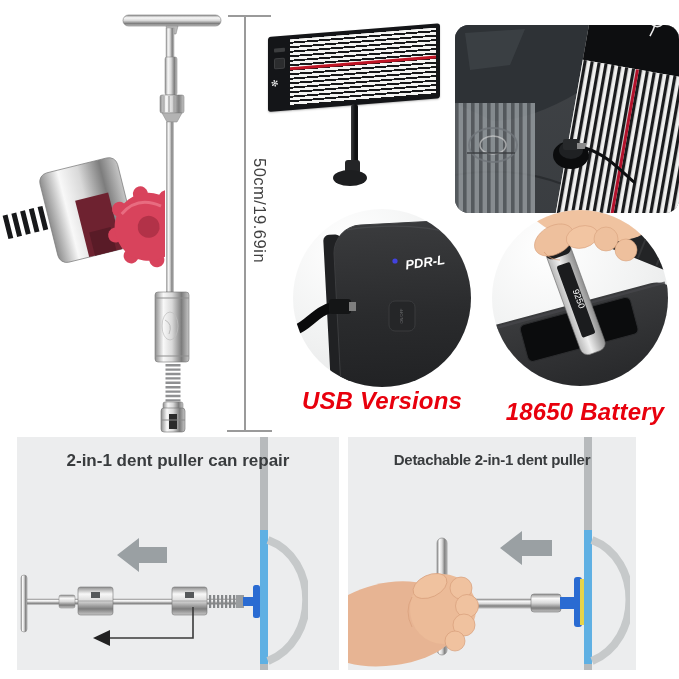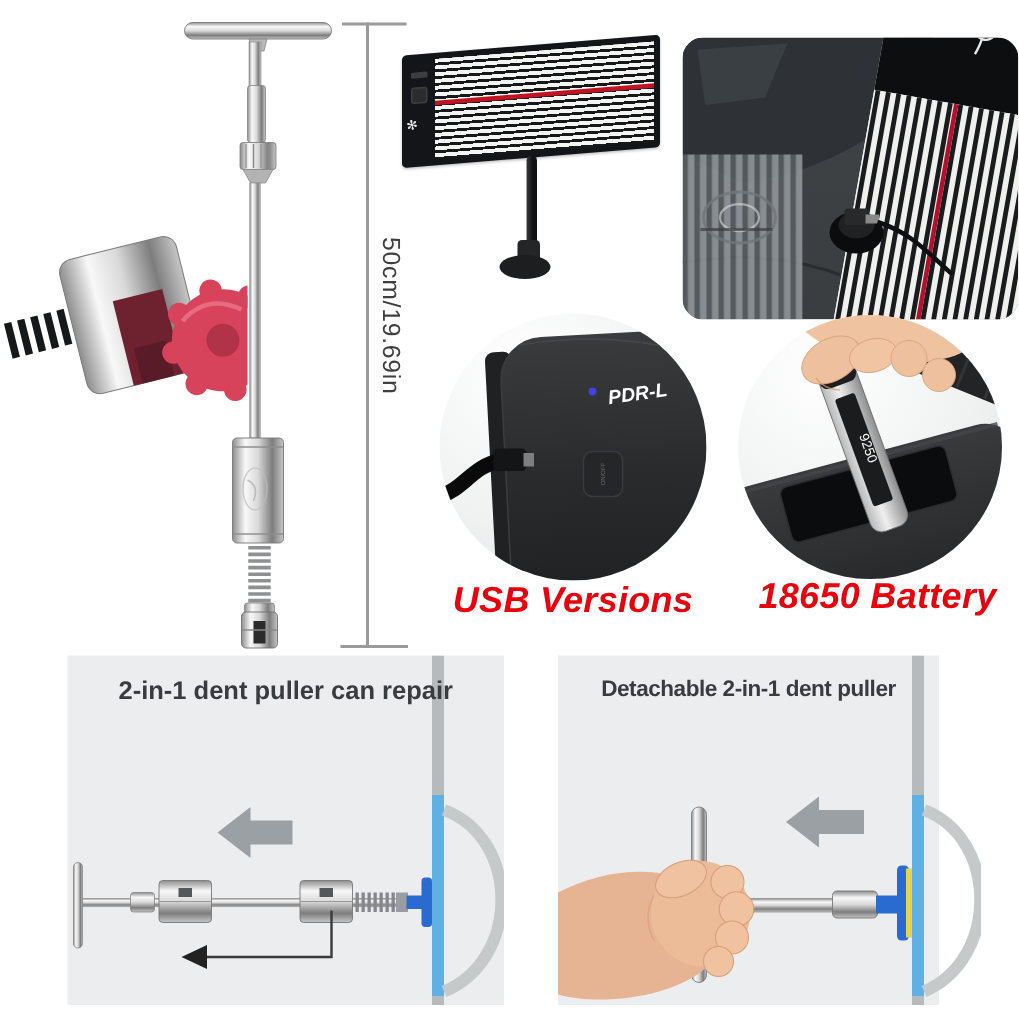--- a/index.html
+++ b/index.html
@@ -29,22 +29,22 @@
   .circle{position:absolute;width:178px;height:178px;border-radius:50%;overflow:hidden;
           background:radial-gradient(circle at 32% 22%,#ffffff 0%,#f0f1f1 55%,#e1e2e3 100%);}
   .caption{position:absolute;color:#e8000d;font-weight:bold;font-style:italic;font-size:24px;
            text-align:center;letter-spacing:.2px;}
   
   .panel{position:absolute;top:437px;height:233px;background:#ecedee;}
   .panel .dsvg{position:absolute;left:0;top:0;}
   .panel-title{position:relative;z-index:1;padding-top:13px;display:flex;flex-direction:column;
                align-items:center;font-weight:bold;color:#393c3e;line-height:1.28;}
   .panel-title span{white-space:nowrap;}
-  .panel.left{left:17px;width:291px;margin-left:28px;}
-  .panel.right{left:348px;width:254px;margin-left:24px;}
+  .panel.left{left:17px;width:322px;}
+  .panel.right{left:348px;width:288px;}
   .panel.left .panel-title{font-size:17px;}
   .panel.right .panel-title{font-size:15px;letter-spacing:-.3px;}
 </style>
 </head>
 <body>
 
 <div class="canvas">
 
   <svg width="0" height="0" style="position:absolute">
     <defs>
@@ -228,21 +228,21 @@
       <g>
         <path d="M34,0 C56,28 100,40 142,28 C160,22 168,10 170,0 Z" fill="#f0c3a0"></path>
         <ellipse cx="62" cy="30" rx="21" ry="14" transform="rotate(-30 62 30)" fill="#eec09d" stroke="#d9a27e" stroke-width=".6"></ellipse>
         <ellipse cx="90" cy="27" rx="16" ry="11" transform="rotate(-15 90 27)" fill="#f2c5a2" stroke="#d9a27e" stroke-width=".6"></ellipse>
         <circle cx="114" cy="29" r="12" fill="#eec09d" stroke="#d9a27e" stroke-width=".6"></circle>
         <circle cx="134" cy="40" r="11" fill="#eec09d" stroke="#d9a27e" stroke-width=".6"></circle>
         <path d="M52,42 q6,8 16,8" stroke="#d59a74" stroke-width="1" fill="none" opacity=".7"></path>
       </g>
     </svg>
   </div>
-  <div class="caption" style="left:492px;top:384px;width:186px">18650 Battery</div>
+  <div class="caption" style="left:492px;top:398px;width:186px">18650 Battery</div>
 
   <div class="panel left">
     <svg class="dsvg" width="291" height="233" viewBox="0 0 291 233">
       <rect x="243" y="0" width="8" height="233" fill="#b7babc"></rect>
       <rect x="243" y="93" width="8" height="134" fill="#5fb0e3"></rect>
       <path d="M251,103 C302,122 302,203 251,224" stroke="#c6c9ca" stroke-width="8" fill="none"></path>
       <polygon points="100,118 122,101 122,110 150,110 150,126 122,126 122,135" fill="#9aa0a3"></polygon>
       <g>
         <rect x="9" y="162" width="212" height="5.5" fill="url(#metalV)" stroke="#8a8a8a" stroke-width=".4"></rect>
         <rect x="4" y="138" width="6" height="57" rx="3" fill="url(#metalH)" stroke="#7d7d7d" stroke-width=".5"></rect>

